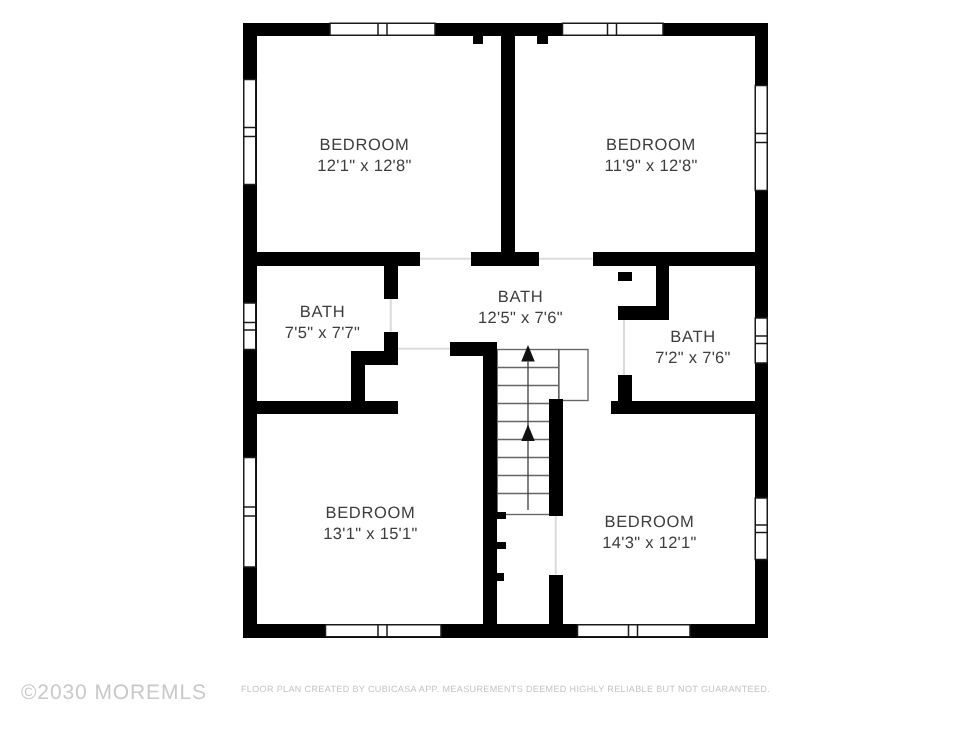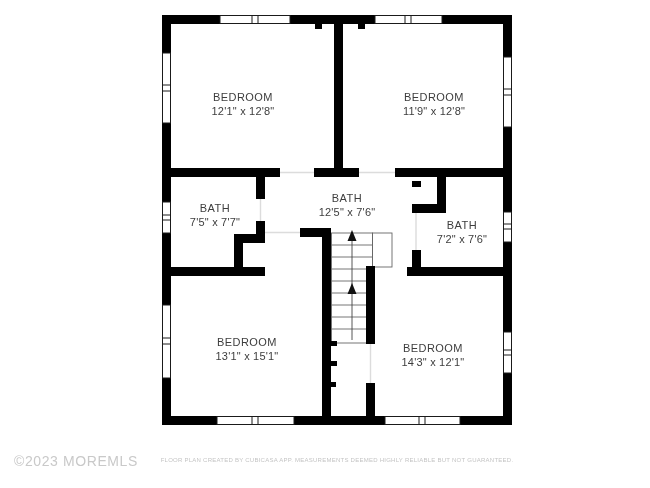--- a/index.html
+++ b/index.html
@@ -159,16 +159,16 @@
   </div>
   <div class="room" style="left:235px;top:349px">
     <div class="rn">BEDROOM</div>
     <div class="rd">13'1" x 15'1"</div>
   </div>
   <div class="room" style="left:421px;top:355px">
     <div class="rn">BEDROOM</div>
     <div class="rd">14'3" x 12'1"</div>
   </div>
 
-  <div class="watermark">©2023 MOREMLS</div>
+  <div class="watermark">©2030 MOREMLS</div>
   <div class="footer">FLOOR PLAN CREATED BY CUBICASA APP. MEASUREMENTS DEEMED HIGHLY RELIABLE BUT NOT GUARANTEED.</div>
 
 </div>
 
 </body></html>

